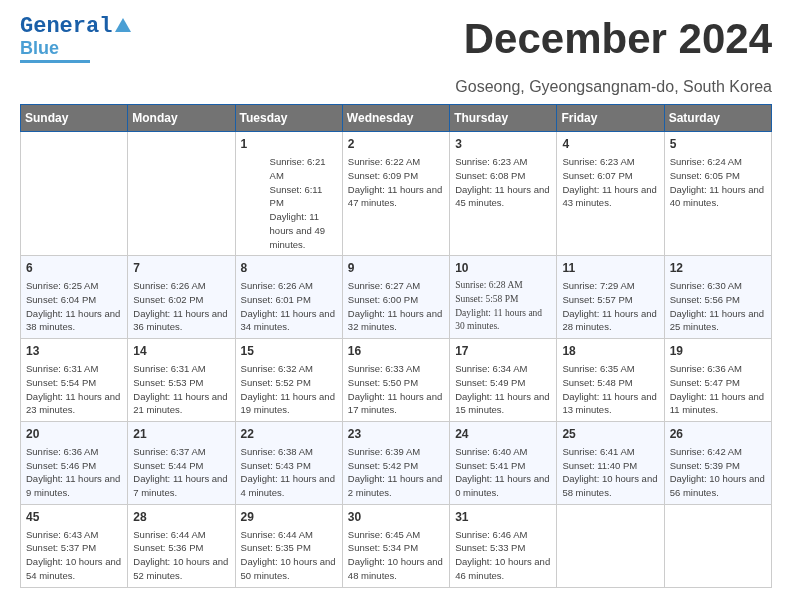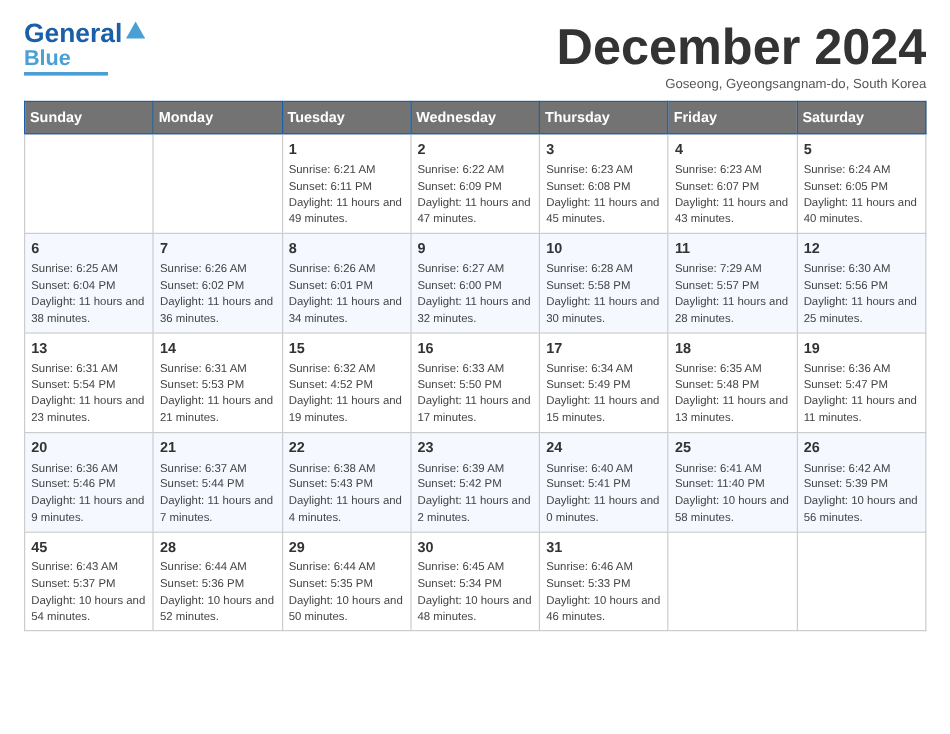--- a/index.html
+++ b/index.html
@@ -37,23 +37,23 @@
     .title-area {
       text-align: right;
     }
     .month-title {
       font-size: 42px;
       font-weight: bold;
       color: #333;
       line-height: 1.1;
     }
     .subtitle {
-      font-size: 11px;
+      font-size: 16px;
       color: #555;
-      margin-top: 2px;
+      margin-top: 16px;
     }
     table {
       width: 100%;
       border-collapse: collapse;
       margin-top: 4px;
     }
     thead th {
       background: #737373;
       color: #fff;
       font-size: 12px;
@@ -90,21 +90,21 @@
     }
     .empty-cell {
       background: #fff !important;
     }
   </style>
 </head>
 <body>
 
 <div class="header">
   <div class="logo">
-    <div style="display:flex; align-items:flex-end;">
+    <div style="display:flex; align-items:flex-start;font-family:Liberation Mono, monospace;">
       <span class="logo-text">
         <span class="blue">General</span>
       </span>
       <span style="display:inline-block; margin-left:2px;">
         <svg width="18" height="18" viewBox="0 0 18 18">
           <polygon points="9,2 17,16 1,16" fill="#4a9fd4"></polygon>
         </svg>
       </span>
     </div>
     <div style="display:flex; align-items:center;">
@@ -129,21 +129,21 @@
         <th>Friday</th>
         <th>Saturday</th>
       </tr>
   </thead>
   <tbody id="calendar-body">
   <tr>
         <td class="empty-cell"></td>
         <td class="empty-cell"></td>
         <td>
           <span class="day-number">1</span>
-          <div class="cell-content" style="white-space: pre-line;">Sunrise: 6:21 AM
+          <div class="cell-content" style="white-space: pre-line; margin-left: 29px;">Sunrise: 6:21 AM
 Sunset: 6:11 PM
 Daylight: 11 hours and 49 minutes.</div>
         </td>
         <td>
           <span class="day-number">2</span>
           <div class="cell-content" style="white-space: pre-line;">Sunrise: 6:22 AM
 Sunset: 6:09 PM
 Daylight: 11 hours and 47 minutes.</div>
         </td>
         <td>
@@ -185,21 +185,21 @@
 Daylight: 11 hours and 34 minutes.</div>
         </td>
         <td>
           <span class="day-number">9</span>
           <div class="cell-content" style="white-space: pre-line;">Sunrise: 6:27 AM
 Sunset: 6:00 PM
 Daylight: 11 hours and 32 minutes.</div>
         </td>
         <td>
           <span class="day-number">10</span>
-          <div class="cell-content" style="white-space: pre-line;">Sunrise: 6:28 AM
+          <div class="cell-content" style="white-space: pre-line; font-family: Liberation Serif, serif;">Sunrise: 6:28 AM
 Sunset: 5:58 PM
 Daylight: 11 hours and 30 minutes.</div>
         </td>
         <td>
           <span class="day-number">11</span>
           <div class="cell-content" style="white-space: pre-line;">Sunrise: 7:29 AM
 Sunset: 5:57 PM
 Daylight: 11 hours and 28 minutes.</div>
         </td>
         <td>
@@ -218,21 +218,21 @@
         </td>
         <td>
           <span class="day-number">14</span>
           <div class="cell-content" style="white-space: pre-line;">Sunrise: 6:31 AM
 Sunset: 5:53 PM
 Daylight: 11 hours and 21 minutes.</div>
         </td>
         <td>
           <span class="day-number">15</span>
           <div class="cell-content" style="white-space: pre-line;">Sunrise: 6:32 AM
-Sunset: 4:52 PM
+Sunset: 5:52 PM
 Daylight: 11 hours and 19 minutes.</div>
         </td>
         <td>
           <span class="day-number">16</span>
           <div class="cell-content" style="white-space: pre-line;">Sunrise: 6:33 AM
 Sunset: 5:50 PM
 Daylight: 11 hours and 17 minutes.</div>
         </td>
         <td>
           <span class="day-number">17</span>

